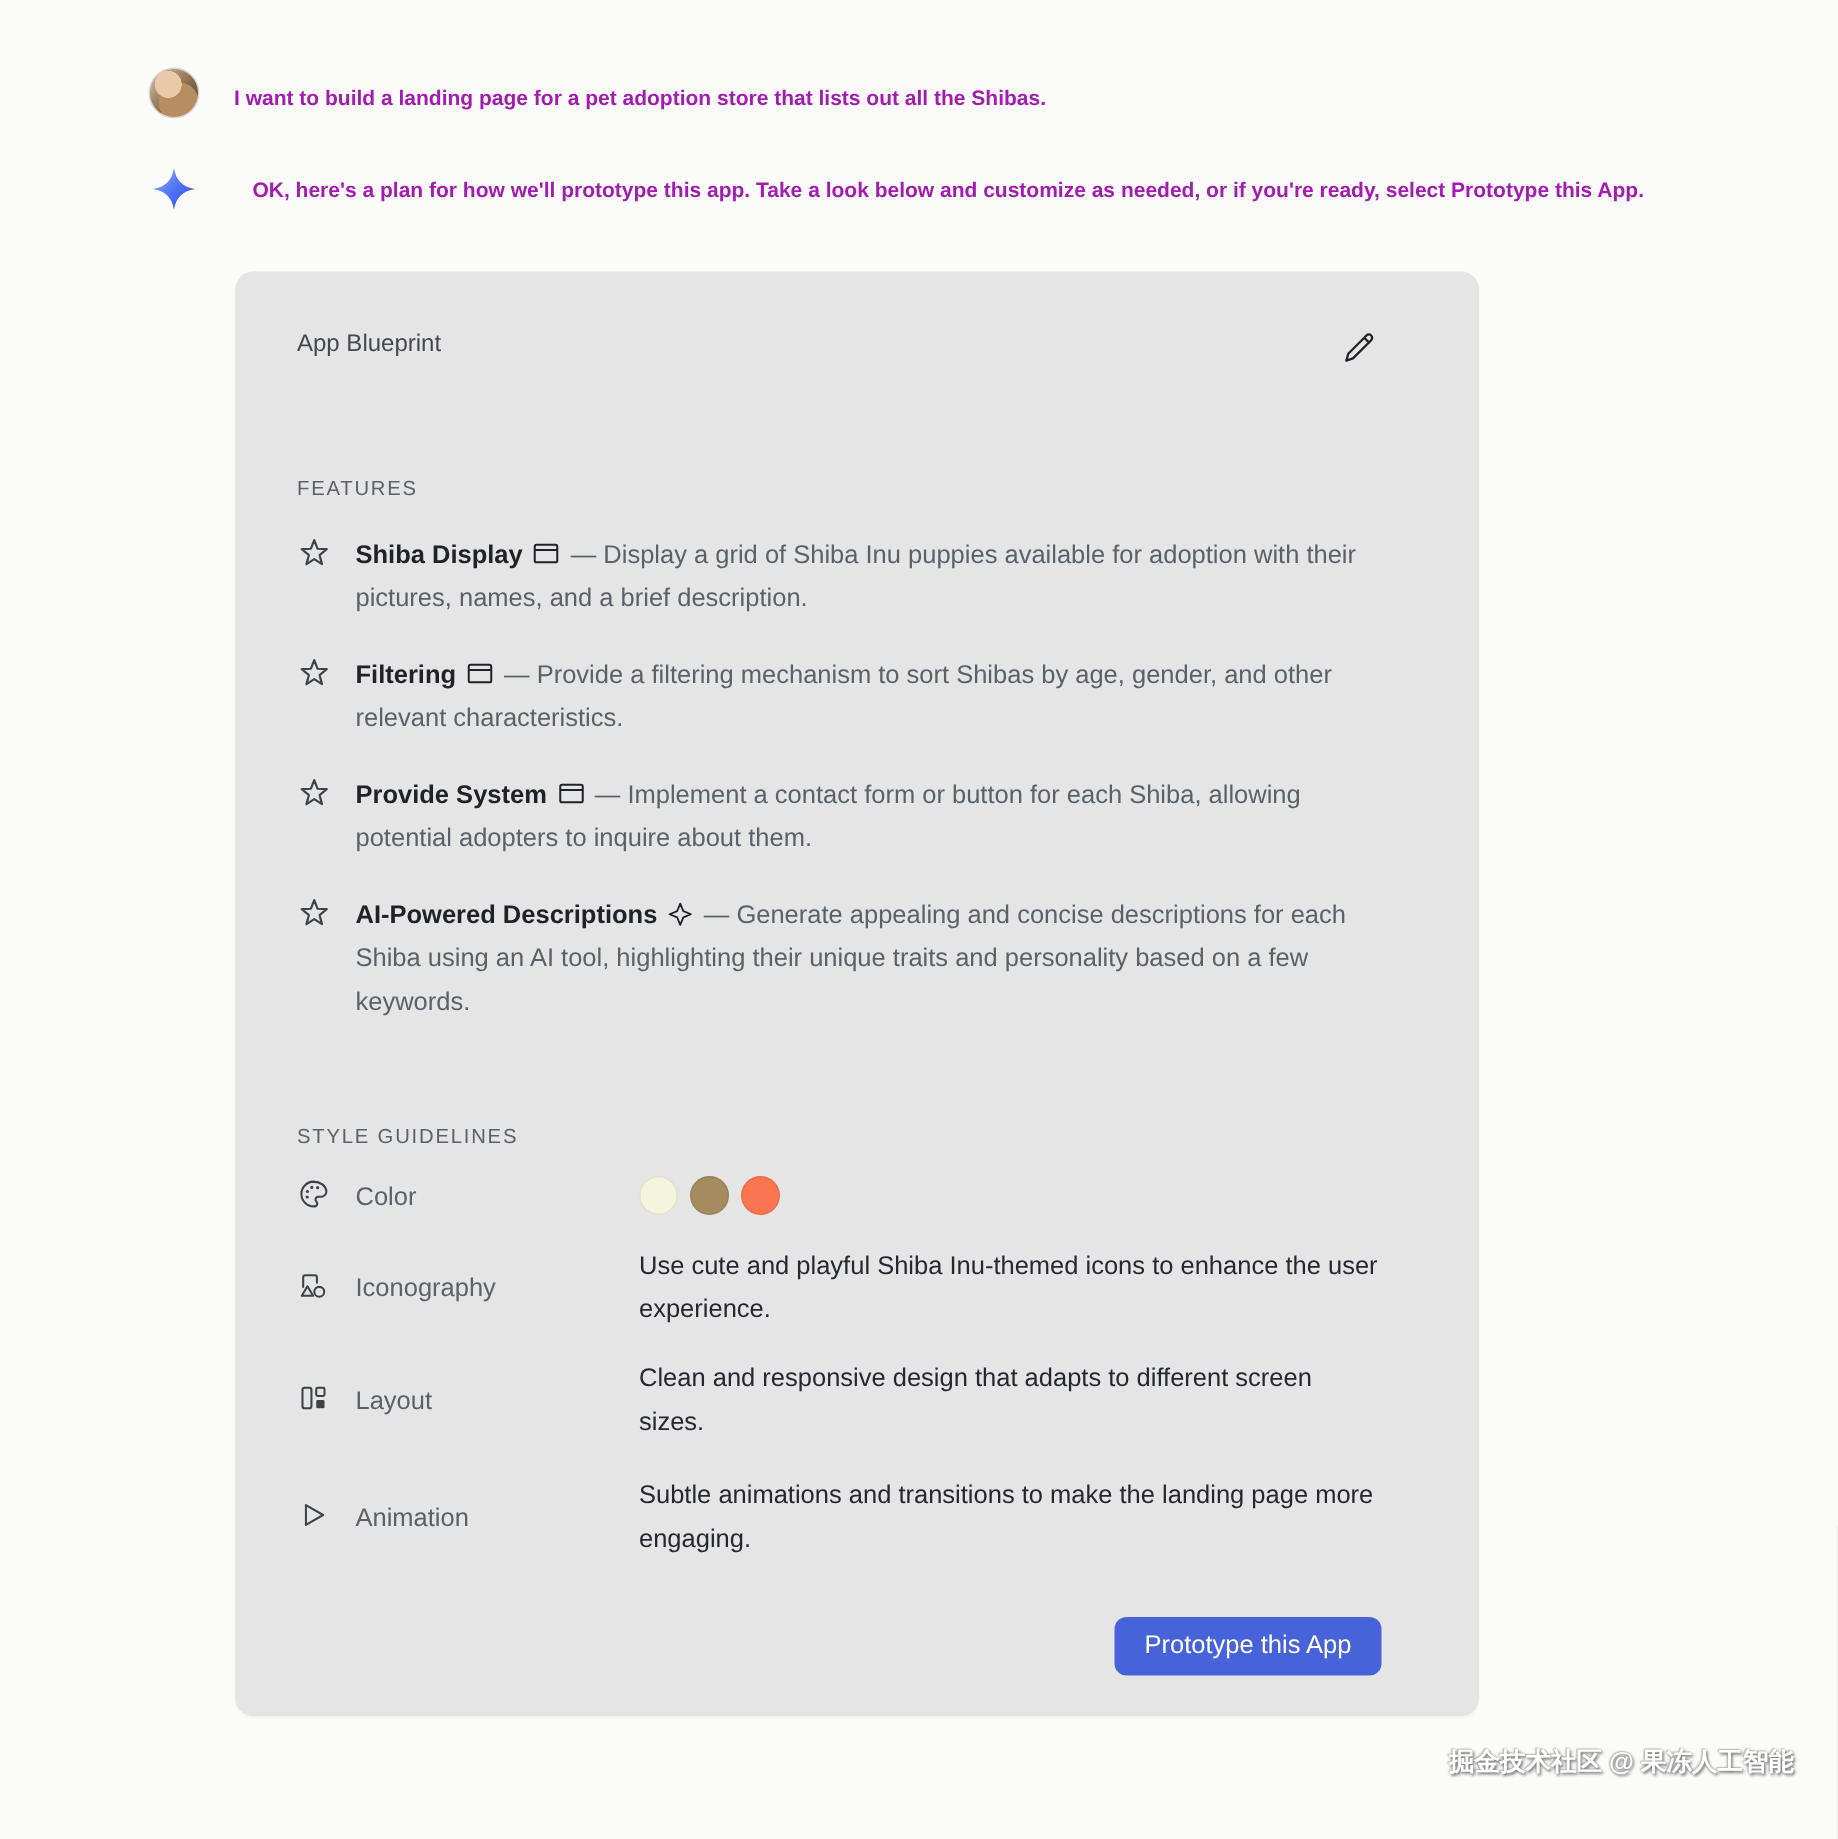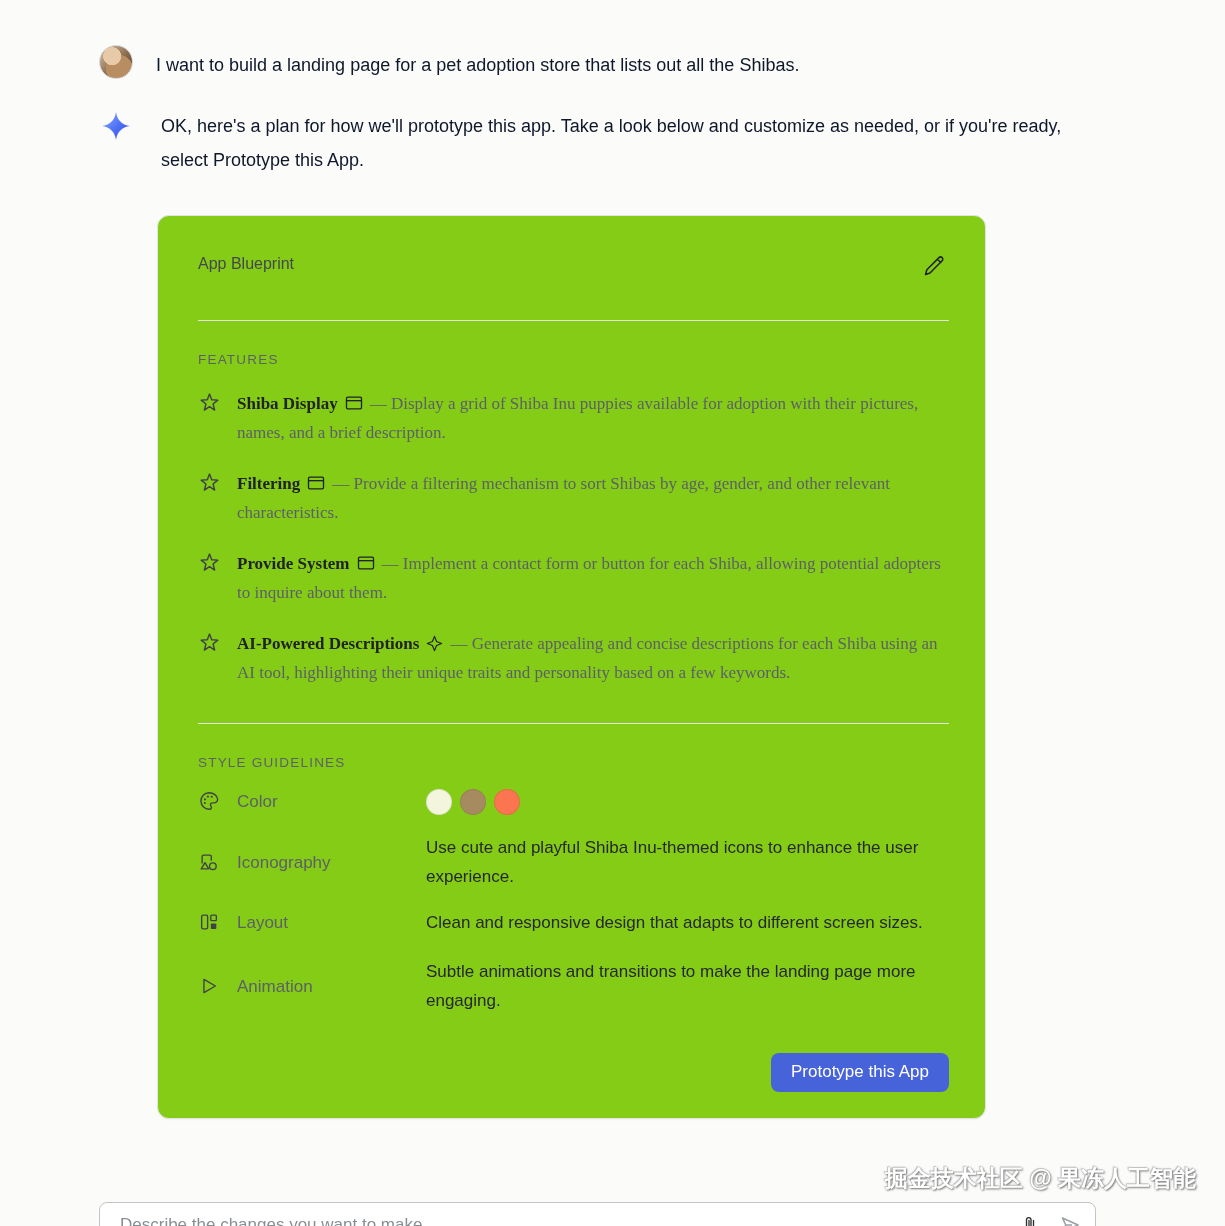--- a/index.html
+++ b/index.html
@@ -19,48 +19,48 @@
   .msg-gutter { width:57px; flex:0 0 57px; display:flex; justify-content:flex-start; }
   .avatar {
     width:34px; height:34px; border-radius:50%;
     background:
       radial-gradient(circle at 38% 32%, #e8c9a8 0 30%, transparent 31%),
       radial-gradient(circle at 60% 70%, #b98d62 0 45%, transparent 46%),
       linear-gradient(135deg,#d9c4ae 0%, #8a6a4c 55%, #4e3826 100%);
     border:1px solid #d8d8d8;
   }
   .gemini-star { width:32px; height:32px; margin-left:1px; margin-top:1px; }
-  .msg-text { font-size:18px; line-height:34px; color:#0f172a; max-width:935px; }
+  .msg-text { font-size:14px; line-height:34px; color:#a21caf; max-width:935px;font-weight:bold; }
   .msg-user { padding-top:3px; }
 
   
   .card {
     margin:38px 0 0 58px;
     width:829px;
-    background:#84cc16;
+    background:#e5e5e5;
     border:1px solid #e3e3e1;
     border-radius:12px;
     box-shadow:0 1px 2px rgba(0,0,0,.04);
-    padding:35px 36px 26px 40px;
+    padding:35px 64px 26px 40px;
   }
   .card-head { display:flex; justify-content:space-between; align-items:flex-start; }
   .card-label { font-size:16px; color:#45484d; padding-top:4px; }
   .edit-btn { background:none; border:none; cursor:pointer; padding:2px; }
   .card-title { font-size:32px; font-weight:600; color:#1d1f23; margin-top:14px; letter-spacing:.2px; }
   .divider { border:none; border-top:1px solid #e4e4e2; margin:36px 0 0 0; }
 
   .section-heading {
     margin-top:31px;
     font-size:13.5px; letter-spacing:1.2px; color:#5d6167; font-weight:500;
   }
 
   
   .feature { display:flex; margin-top:22px; }
   .feature-bullet { width:39px; flex:0 0 39px; padding-top:2px; }
-  .feature-body { font-size:17px; line-height:29px; color:#5c6167; max-width:820px;font-family:Liberation Serif, serif; }
+  .feature-body { font-size:17px; line-height:29px; color:#5c6167; max-width:820px; }
   .feature-name { font-weight:700; color:#202226; }
   .inline-icon { vertical-align:-4px; margin:0 6px 0 6px; }
 
   
   .style-row { display:flex; align-items:center; margin-top:17px; }
   .style-icon { width:39px; flex:0 0 39px; padding-top:3px; }
   .style-label { width:189px; flex:0 0 189px; font-size:17px; line-height:29px; color:#5c6167; }
   .style-value { font-size:17px; line-height:29px; color:#26282d; max-width:600px; padding-top:0; }
   .swatches { display:flex; gap:8px; align-items:center; }
   .swatch { width:26px; height:26px; border-radius:50%; border:1px solid rgba(0,0,0,.08); }
@@ -79,21 +79,21 @@
     background:#fff; font-family:"Liberation Sans", sans-serif;
     font-size:17px; color:#202226; padding:0 96px 0 20px; outline:none;
   }
   .composer-input::placeholder { color:#898e93; }
   .composer-icons { position:absolute; right:14px; top:0; height:46px; display:flex; align-items:center; gap:18px; }
   .icon-btn { background:none; border:none; padding:0; cursor:pointer; display:flex; align-items:center; }
 
   
   .watermark {
     position:absolute; right:29px; top:1163px;
-    font-size:23px; font-weight:700; color:#ffffff; white-space:nowrap;
+    font-size:17px; font-weight:700; color:#ffffff; white-space:nowrap;
     text-shadow:0 0 1px #9a9a9a, 1px 1px 2px rgba(90,90,90,.85), -1px -1px 1px rgba(150,150,150,.5);
     pointer-events:none;
   }
 </style>
 </head>
 <body>
 
 <div class="page">
 
   <div class="msg-row">

